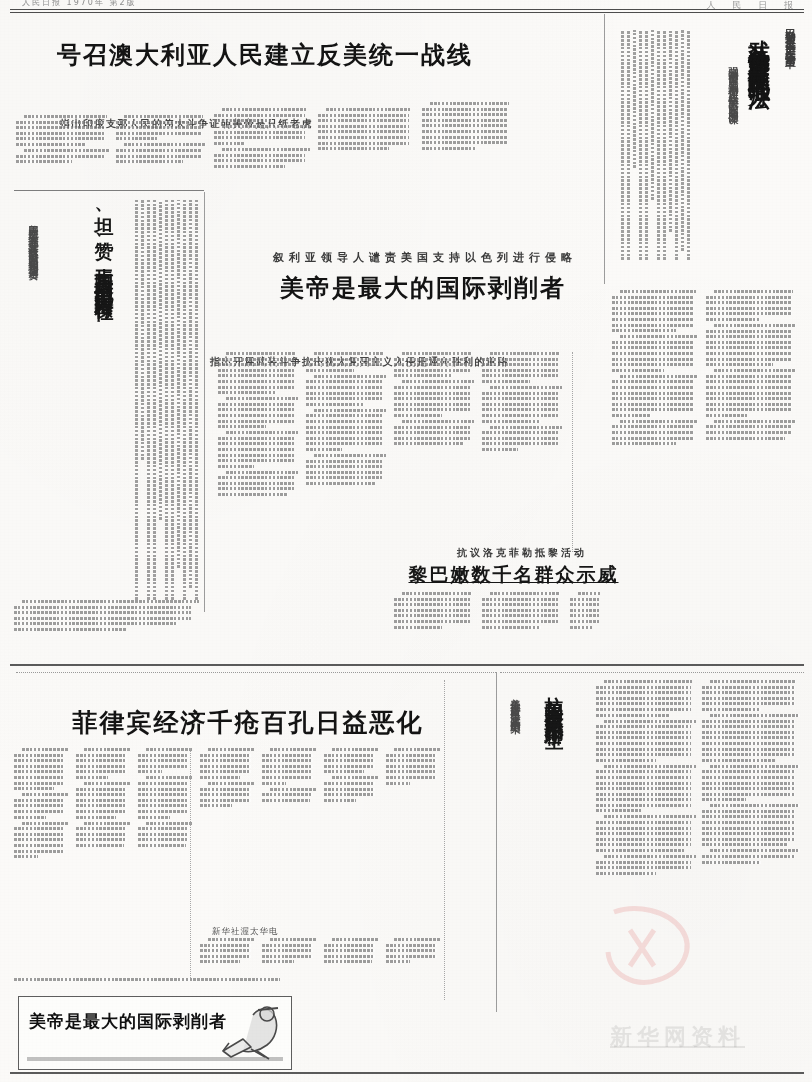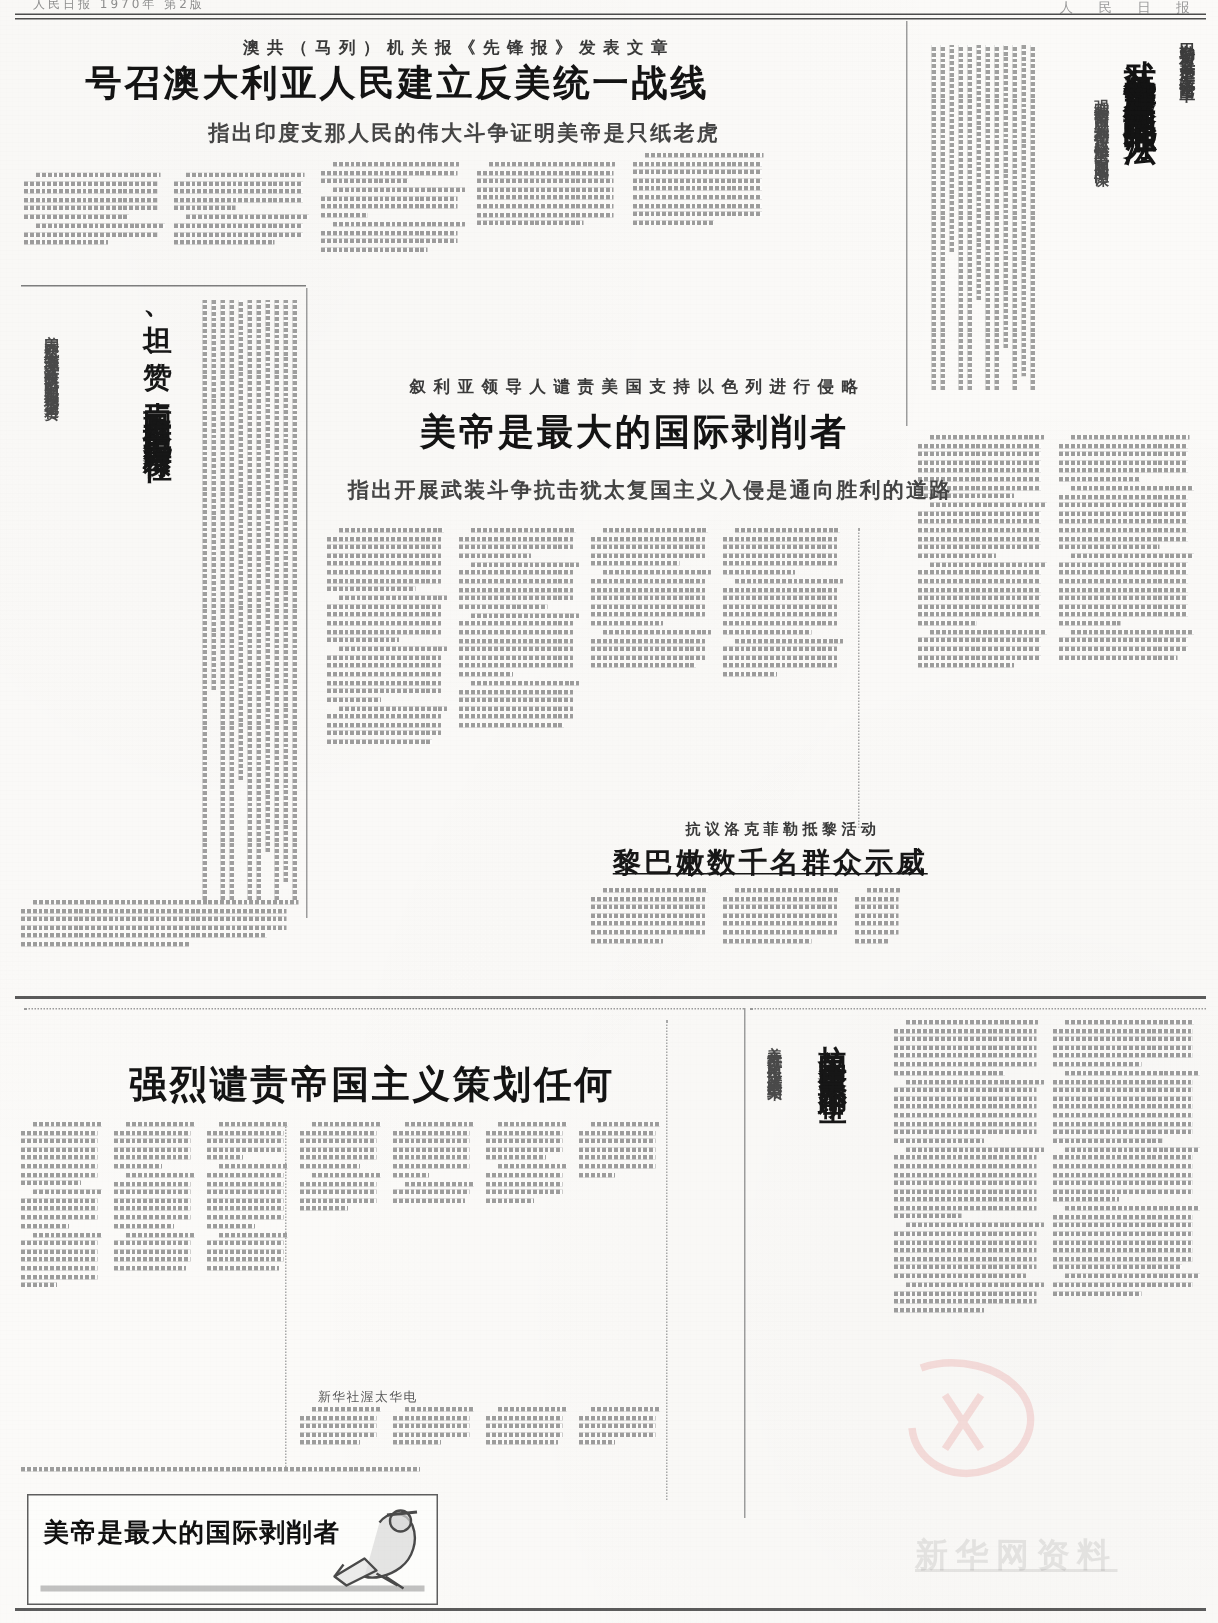--- a/index.html
+++ b/index.html
@@ -133,26 +133,27 @@
     font-family: "DejaVu Sans", "Liberation Sans", sans-serif;
     font-weight: bold;
     font-size: 19px;
     letter-spacing: 2px;
     color: #171717;
     text-align: center;
     white-space: nowrap;
   }
   .subhead {
     font-family: "DejaVu Serif", "Liberation Serif", serif;
-    font-size: 14px;
+    font-size: 10px;
     letter-spacing: 1.5px;
     color: #454545;
-    text-align: right;
+    text-align: left;
     white-space: nowrap;
     font-weight: 600;
+    margin-top: 37px;
   }
 
   
   .vert {
     writing-mode: vertical-rl;
     text-orientation: upright;
     white-space: nowrap;
   }
   .vheadline {
     font-family: "DejaVu Sans", "Liberation Sans", sans-serif;
@@ -298,21 +299,20 @@
 <body>
 
 <div id="page">
 
   <div class="masthead">
     <div class="masthead-text">人民日报  1970年 第2版</div>
     <div class="masthead-right">人 民 日 报</div>
   </div>
   <div class="rule-double"></div>
 
-  <div class="kicker" style="position:absolute; left:96px; top:24px; width:420px;">澳共（马列）机关报《先锋报》发表文章</div>
 
   <div class="headline-xl" style="position:absolute; left:20px; top:42px; width:490px;">号召澳大利亚人民建立反美统一战线</div>
 
   <div class="subhead" style="position:absolute; left:60px; top:80px; width:420px;">指出印度支那人民的伟大斗争证明美帝是只纸老虎</div>
 
   <div class="bodycol" style="left:16px; top:115px; width:94px; height:72px;">
     <div class="para">
       <div class="ln indent w88"></div>
         <div class="ln w95"></div>
         <div class="ln w95"></div>
@@ -686,21 +686,21 @@
     </div>
   </div>
 
   <div class="vrule-dot" style="left:572px; top:352px; height:200px;"></div>
 
   <div class="hrule-thick" style="left:10px; top:664px; width:794px;"></div>
 
   <div class="hrule-dot" style="left:16px; top:672px; width:480px;"></div>
 
 
-  <div class="headline-lg" style="position:absolute; left:22px; top:706px; width:452px;">强烈谴责帝国主义策划任何</div>
+  <div class="headline-lg" style="position:absolute; left:22px; top:706px; width:452px;">菲律宾经济千疮百孔日益恶化</div>
 
   <div class="bodycol" style="left:14px; top:748px; width:54px; height:222px;">
     <div class="para">
       <div class="ln indent w88"></div>
         <div class="ln w95"></div>
         <div class="ln w95"></div>
       <div class="ln w95"></div>
         <div class="ln w95"></div>
         <div class="ln w95"></div>
       <div class="ln w95"></div>

